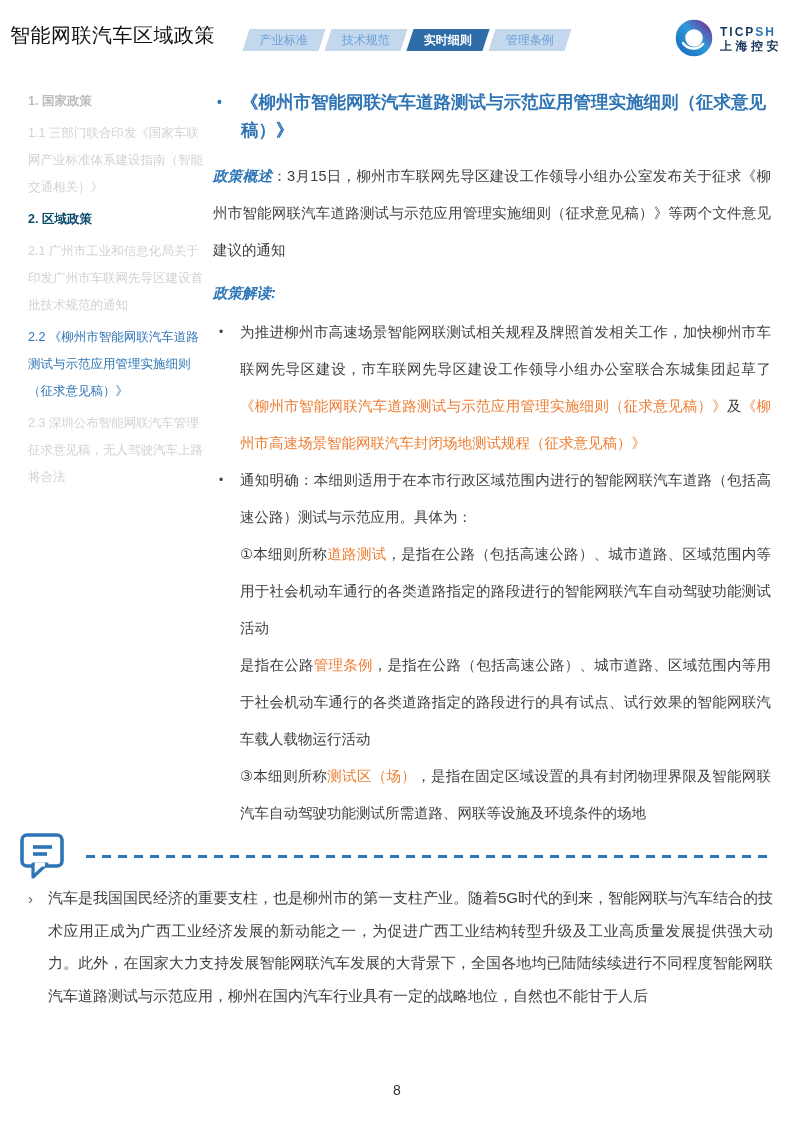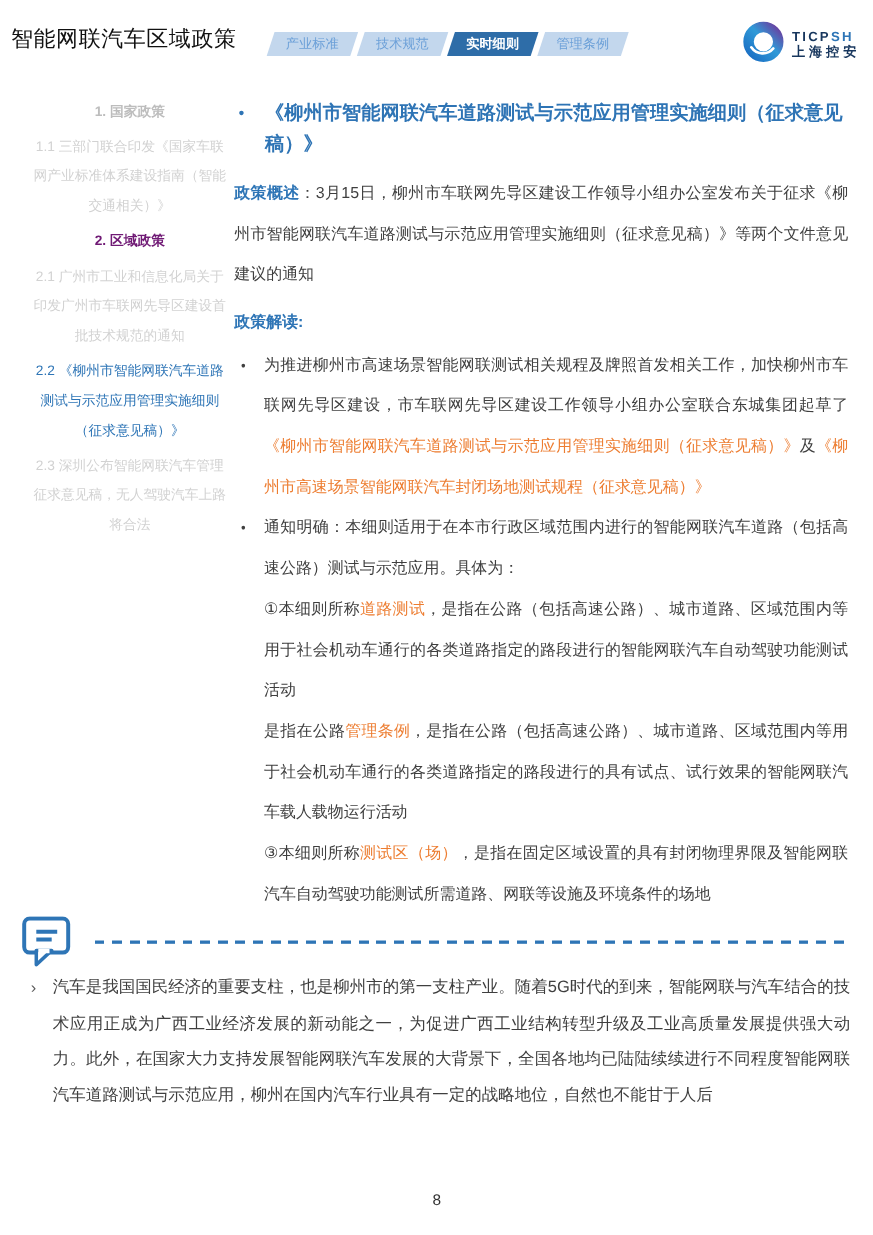--- a/index.html
+++ b/index.html
@@ -27,35 +27,35 @@
   .tab.active span { color: #ffffff; font-weight: bold; }
 
   .logo { position: absolute; right: 12px; top: 18px; display: flex; align-items: center; gap: 6px; }
   .logo-text { display: flex; flex-direction: column; line-height: 1.15; }
   .logo-name { font-size: 12px; font-weight: bold; letter-spacing: 2px; color: #17365d; }
   .logo-name .accent { color: #2e75b6; }
   .logo-sub { font-size: 12px; font-weight: bold; letter-spacing: 3.5px; color: #17365d; }
 
   
   .sidebar { position: absolute; left: 28px; top: 88px; width: 180px; }
-  .side-item { font-size: 12.5px; line-height: 27px; margin-bottom: 5px; color: #d2d2d2; cursor: default; text-align: center; }
+  .side-item { font-size: 12.5px; line-height: 27px; margin-bottom: 5px; color: #d2d2d2; cursor: default; }
   .side-item.section { font-weight: bold; color: #bdbdbd; }
-  .side-item.section.active { color: #701a75; }
+  .side-item.section.active { color: #0c4a6e; }
   .side-item.active { color: #2e75b6; }
 
   
   .main { position: absolute; left: 213px; top: 88px; width: 558px; }
   .main-title {
     position: relative; padding-left: 28px;
     font-size: 17.5px; font-weight: bold; color: #2e74b5; line-height: 28px;
     margin-bottom: 14px;
   }
   .main-title .bullet { position: absolute; left: 4px; top: 0; font-size: 14px; }
   .para { font-size: 14.5px; line-height: 37px; text-align: justify; color: #3f3f3f; }
-  .label-blue { color: #2e75b6; font-weight: bold; }
+  .label-blue { color: #2e75b6; font-weight: bold; font-style: italic; }
   .interp { margin-top: 6px; margin-bottom: 2px; }
   .bullet-para { position: relative; padding-left: 27px; }
   .bullet-para .bullet { position: absolute; left: 6px; top: 0; font-size: 12px; color: #404040; }
   .orange { color: #ed7d31; }
 
   
   .comment-head { position: absolute; left: 20px; top: 833px; width: 751px; height: 52px; }
   .bubble-icon { position: absolute; left: 0; top: 0; }
   .dash-line {
     position: absolute; left: 66px; top: 22px; right: 0; height: 3px;

